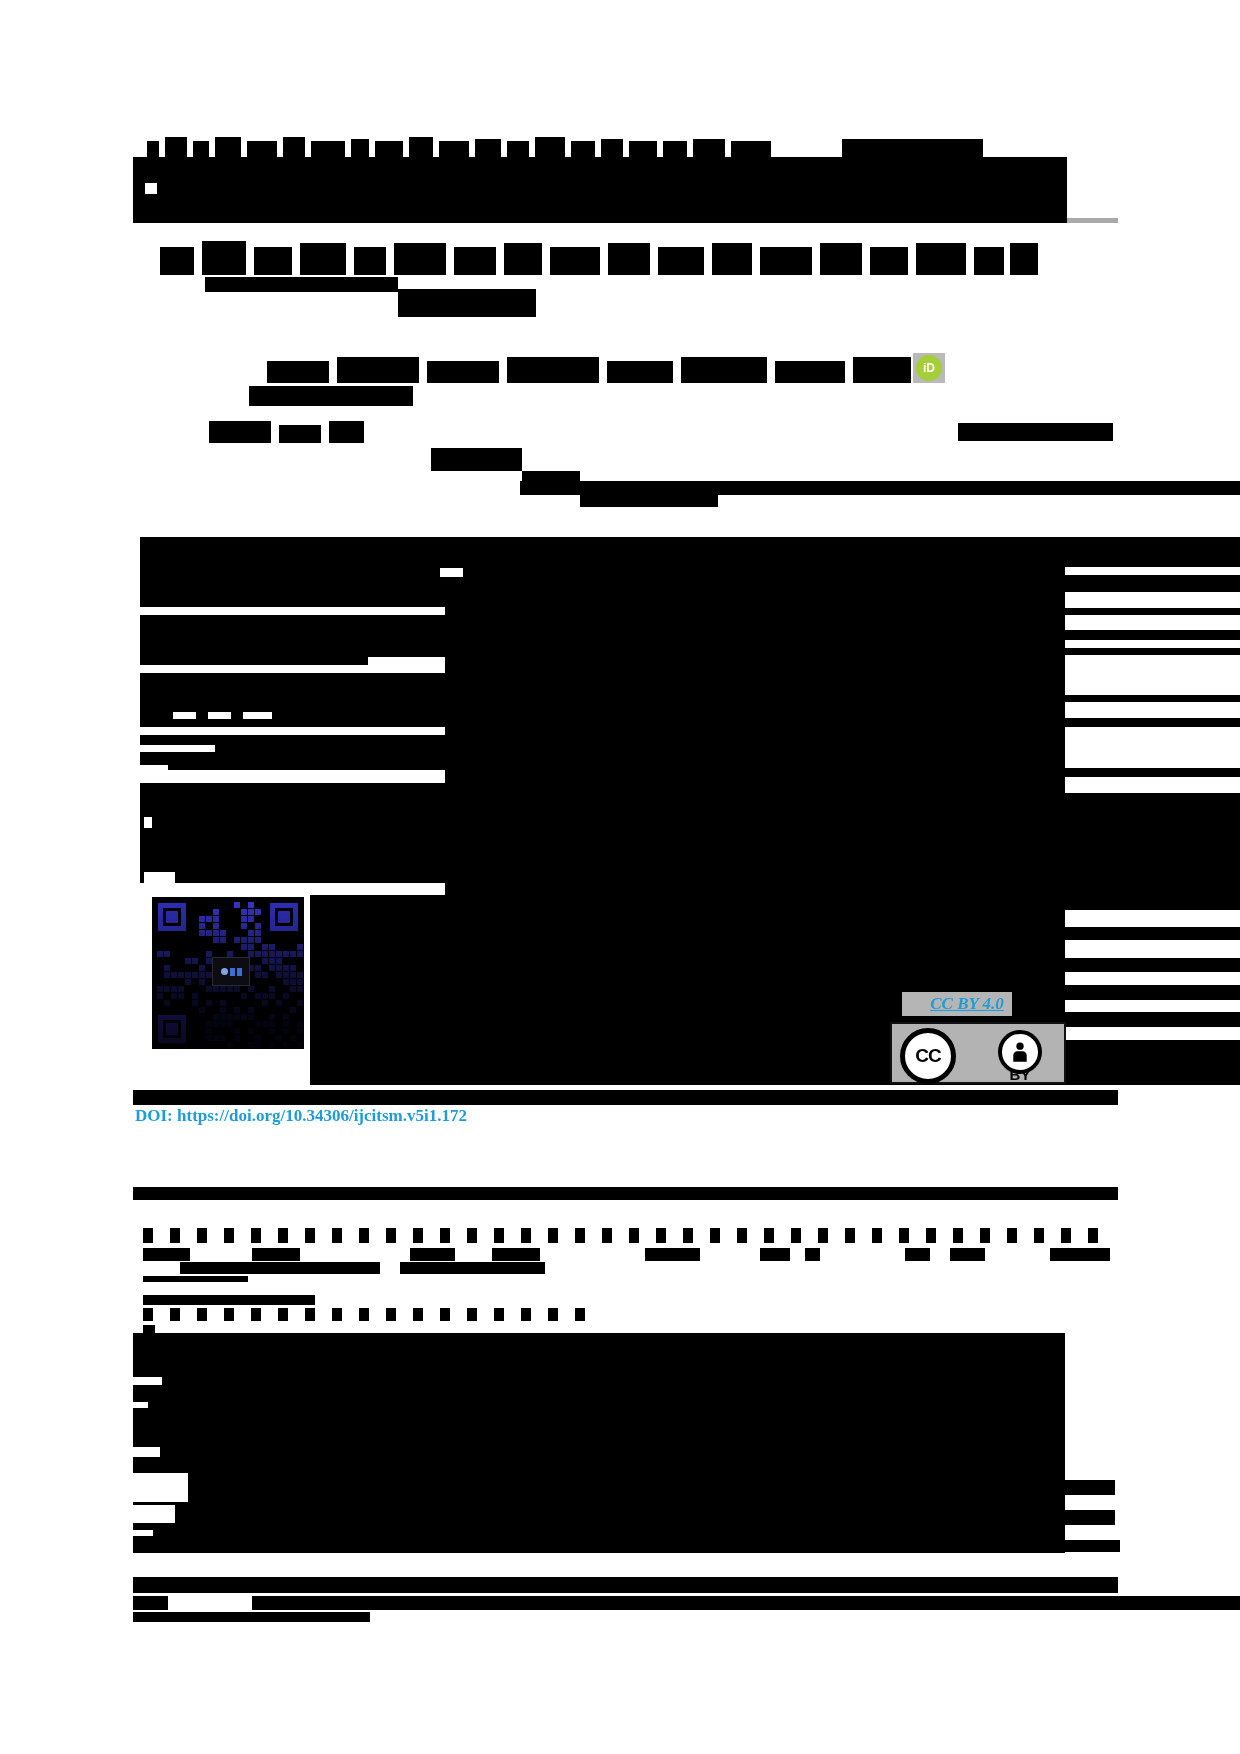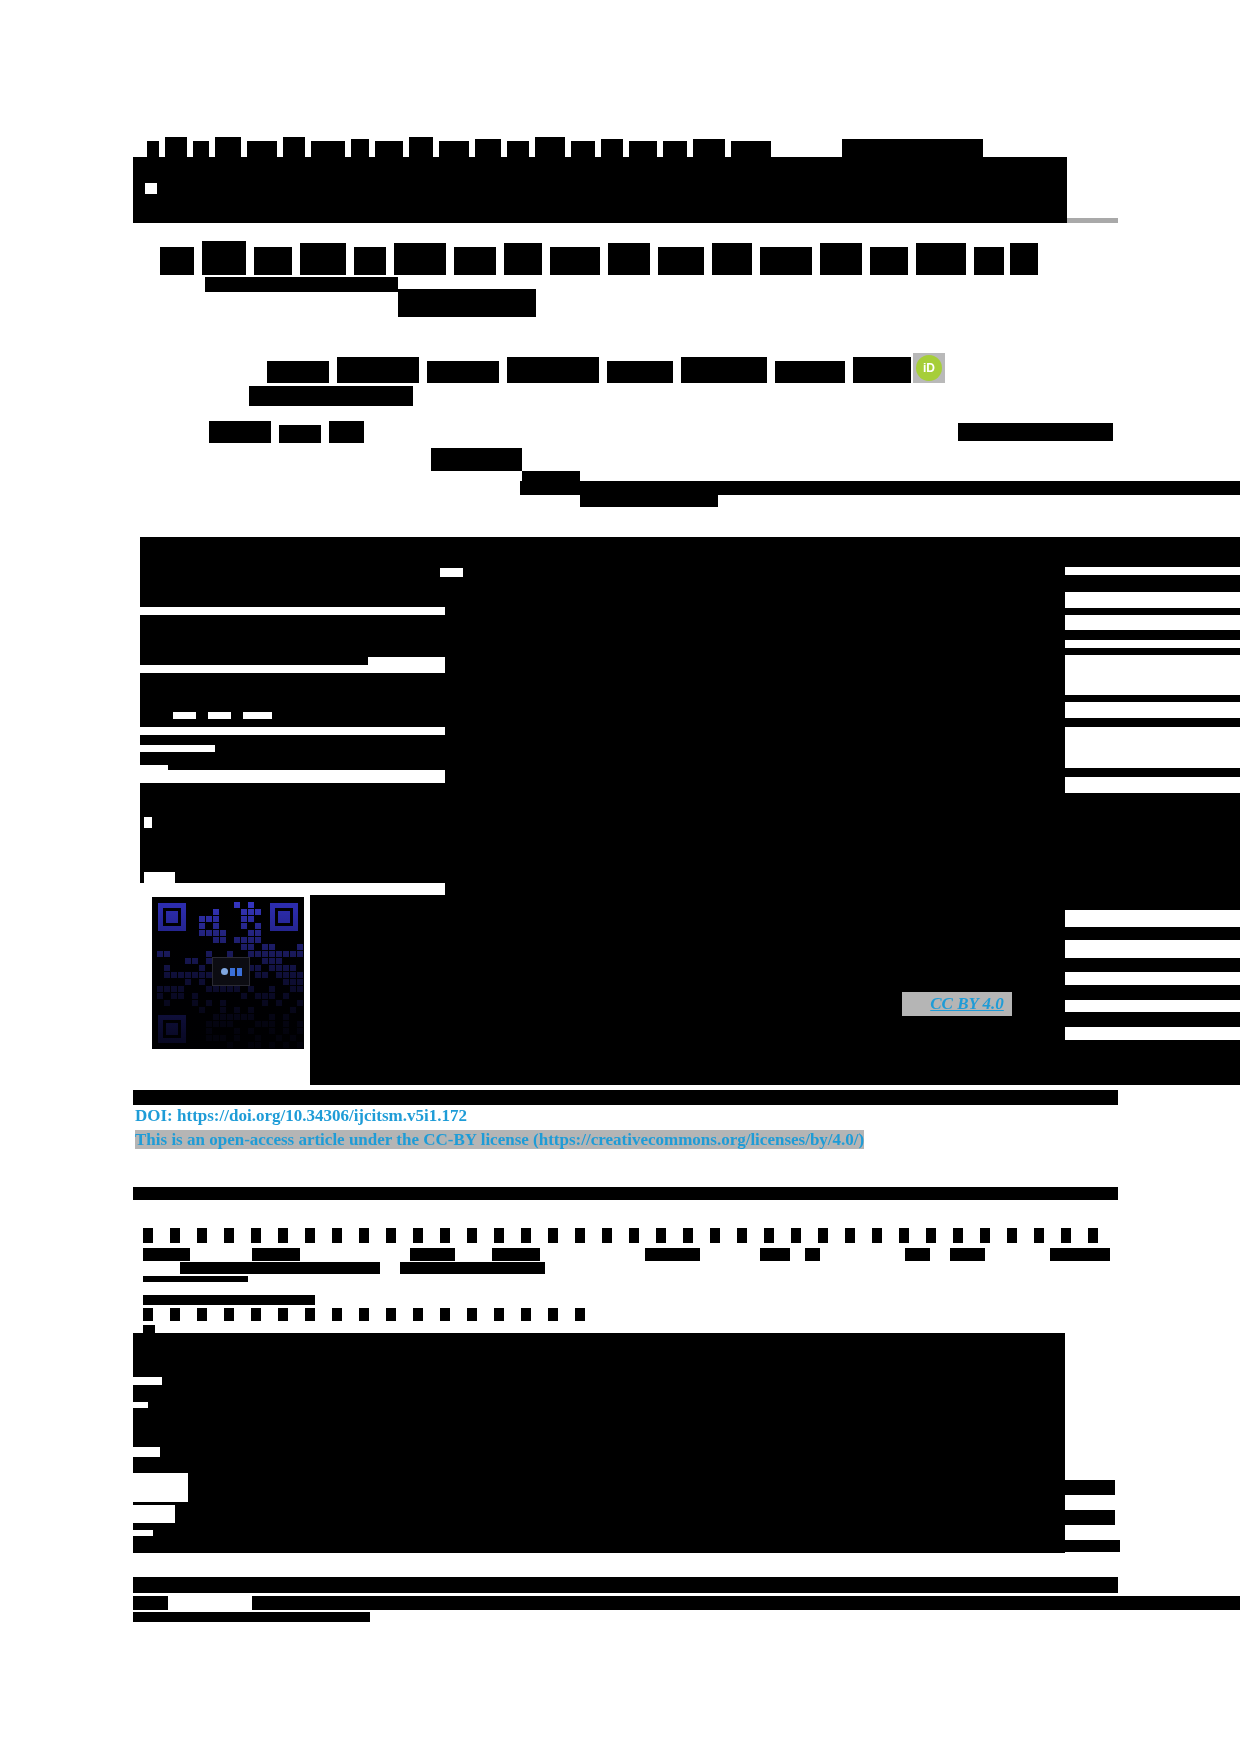--- a/index.html
+++ b/index.html
@@ -406,19 +406,28 @@
       <span class="lt"></span>
         <i></i>
         <i></i>
     </div>
   </div>
 
   <div class="cc-link-box">
     <span class="cc-link">CC BY 4.0</span>
   </div>
 
+  <div class="cc-badge">
+    <span class="cc-circle">CC</span>
+    <span class="by-circle">
+      <svg viewBox="0 0 24 24">
+          <circle cx="12" cy="6.6" r="3.4" fill="#000"></circle>
+          <path d="M5.8 21v-6c0-2.1 1.7-3.8 3.8-3.8h4.8c2.1 0 3.8 1.7 3.8 3.8v6z" fill="#000"></path>
+        </svg>
+    </span>
+    <span class="by-label">BY</span>
+  </div>
 
   <div class="blue-lines">
     <div>DOI: https://doi.org/10.34306/ijcitsm.v5i1.172</div>
-    <div><span class="hl">This is an open-access article under the CC-BY license (https://creativecommons.org/licenses/by/4.0/)</span></div>
   </div>
 
 </div>
 
 </body></html>

